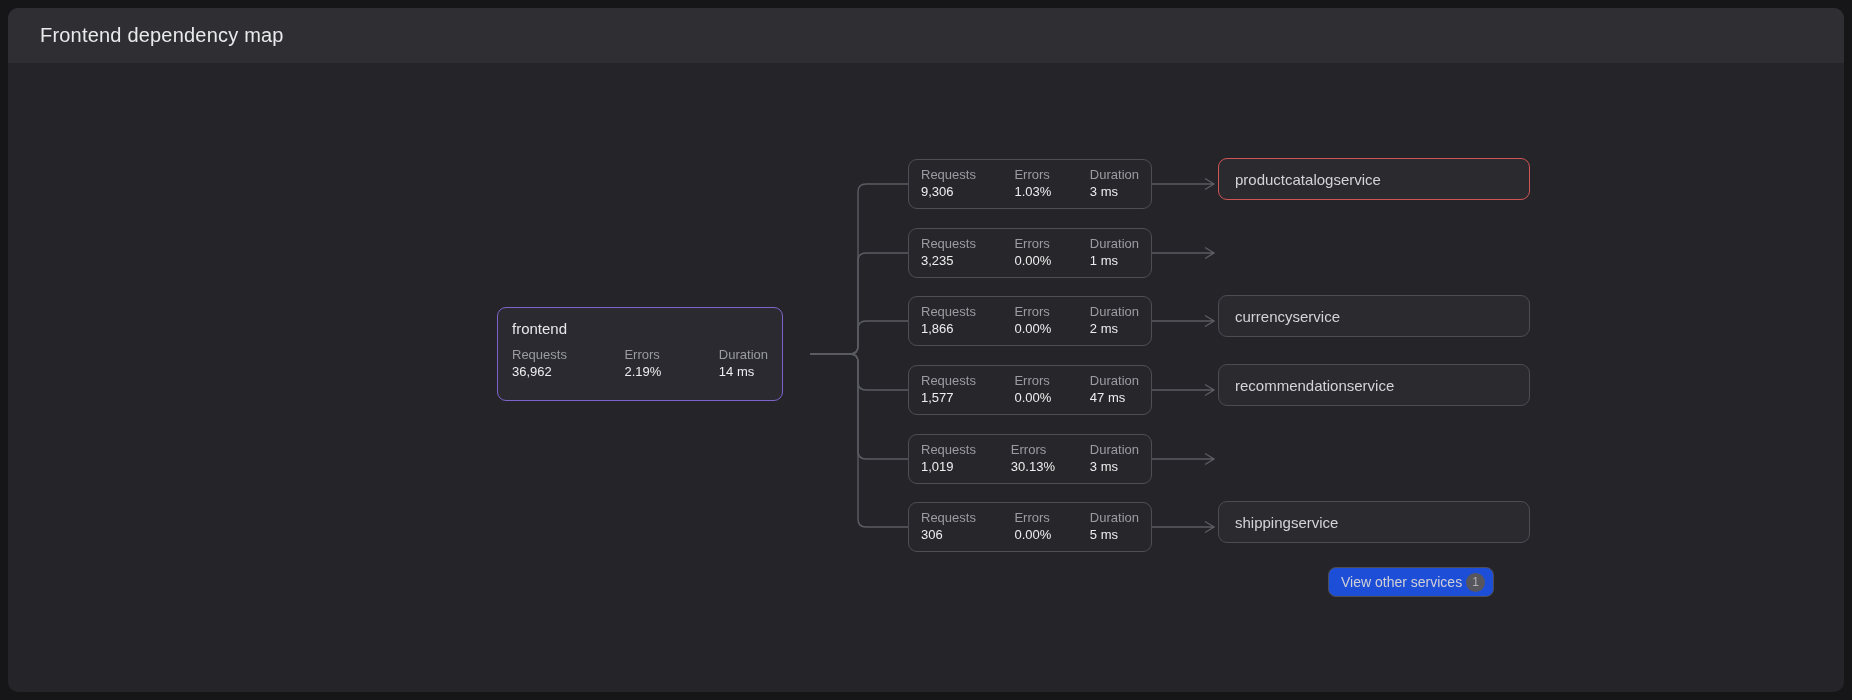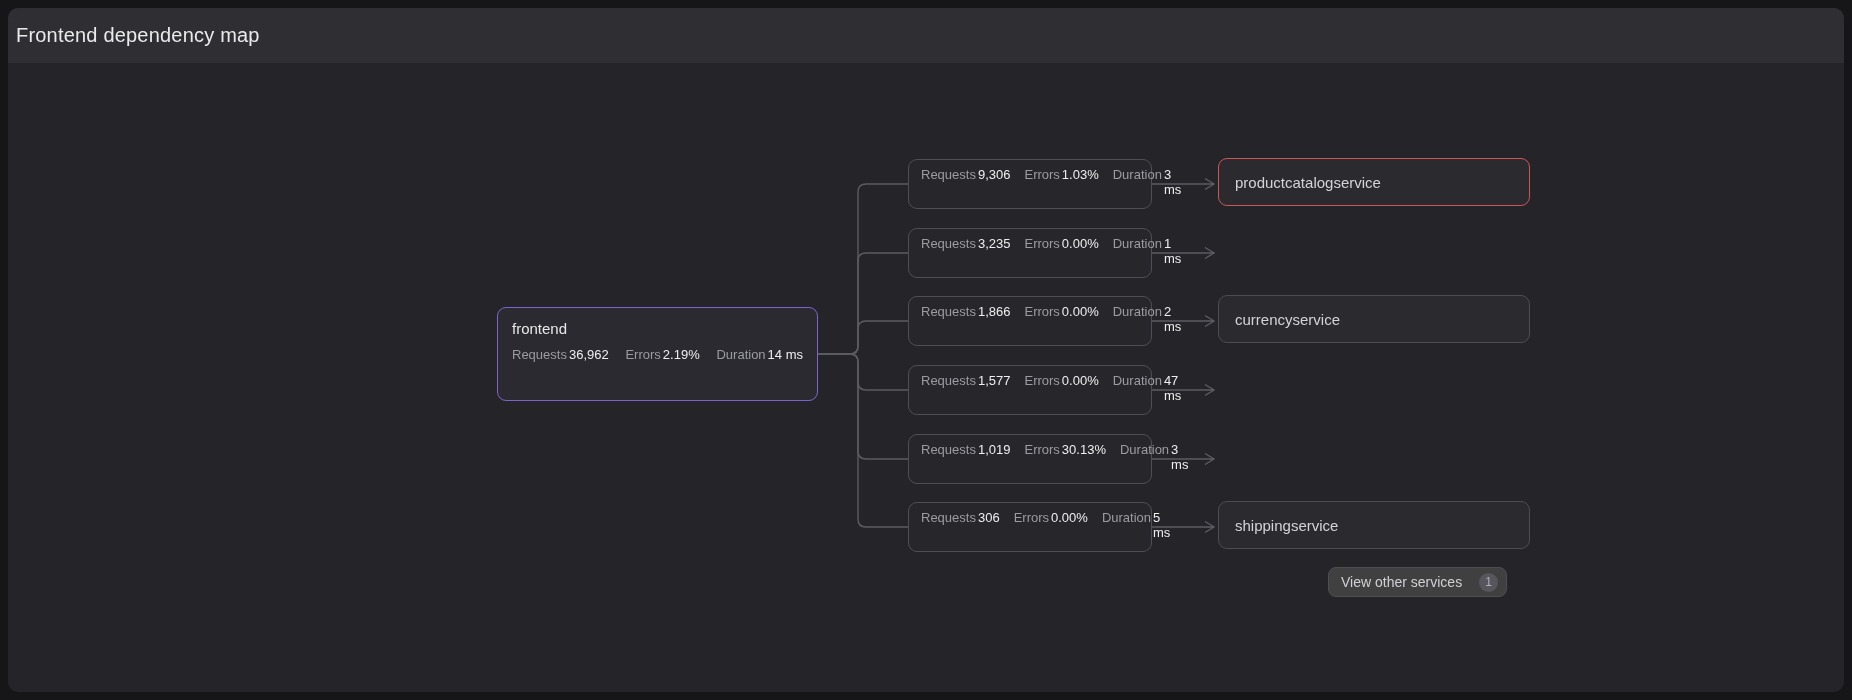--- a/index.html
+++ b/index.html
@@ -4,57 +4,57 @@
 <style>
   * { margin:0; padding:0; box-sizing:border-box; }
   html,body { width:1852px; height:700px; background:#161619; font-family:"Liberation Sans", sans-serif; }
   .stage { position:relative; width:1852px; height:700px; background:#161619; overflow:hidden; }
   .panel {
     position:absolute; left:8px; top:8px; width:1836px; height:684px;
     background:#252529; border-radius:10px; overflow:hidden;
   }
   .panel-header {
     position:absolute; left:0; top:0; width:100%; height:55px;
-    background:#2f2f33; display:flex; align-items:center; padding:0 8px;
+    background:#2f2f33; display:flex; align-items:center; padding:0 32px;
   }
   .panel-title { font-size:20px; font-weight:500; color:#e9eaeb; letter-spacing:0.2px; }
   .map-area { position:absolute; left:0; top:0; width:1836px; height:684px; }
   svg.connectors { position:absolute; left:0; top:0; pointer-events:none; }
 
   .node {
     position:absolute; background:#2a2a2f; border:1px solid #4c4c53; border-radius:9px;
   }
   .source-node {
-    left:489px; top:299px; width:321px; height:94px;
+    left:489px; top:299px; width:286px; height:94px;
     background:#2a2a30; border:1px solid #7d64cc; padding:12px 14px 10px 14px;
   }
   .source-node .node-title { font-size:15px; color:#e8e8ea; margin-bottom:10px; }
   .stats-row { display:flex; justify-content:space-between; }
-  .stat-col { display:flex; flex-direction:row; gap:2px; }
+  .stat-col { display:flex; flex-direction:column; gap:2px; }
   .stat-label { font-size:13px; color:#9b9ba2; }
   .stat-value { font-size:13px; color:#eeeef0; font-weight:500; }
 
   .edge-box {
     position:absolute; left:900px; width:244px; height:50px;
     background:#27272b; border:1px solid #4e4e55; border-radius:9px;
     padding:7px 12px 8px 12px;
   }
   .edge-box .stats-row { gap:14px; }
 
   .service-node {
-    position:absolute; left:1210px; width:312px; height:48px;
+    position:absolute; left:1210px; width:312px; height:42px;
     display:flex; align-items:center; padding:0 16px;
   }
   .service-node.red { border-color:#ce5456; }
   .service-name { font-size:15px; color:#d4d4d8; }
 
   .other-services-btn {
     position:absolute; left:1320px; top:559px; height:30px;
-    display:inline-flex; align-items:center; gap:17px;
-    background:#404040; border:1px solid #4d4d54; border-radius:8px;
+    display:inline-flex; align-items:center; gap:4px;
+    background:#1d4ed8; border:1px solid #4d4d54; border-radius:8px;
     padding:0 8px 0 12px; cursor:pointer;
   }
   .other-services-btn .btn-label { font-size:14px; color:#d0d0d5; white-space:nowrap; }
   .count-badge {
     display:inline-flex; align-items:center; justify-content:center;
     width:19px; height:19px; border-radius:50%;
     background:#56565c; color:#b0b1b6; font-size:12px; font-weight:500;
   }
 </style>
 </head>
@@ -168,20 +168,23 @@
           <div class="stat-col">
             <span class="stat-label">Errors</span>
             <span class="stat-value">0.00%</span>
           </div>
           <div class="stat-col">
             <span class="stat-label">Duration</span>
             <span class="stat-value">47 ms</span>
           </div>
         </div>
       </div>
+      <div class="node service-node" style="top:356px">
+        <span class="service-name">recommendationservice</span>
+      </div>
 
       <div class="node edge-box" style="top:426px">
         <div class="stats-row">
           <div class="stat-col">
             <span class="stat-label">Requests</span>
             <span class="stat-value">1,019</span>
           </div>
           <div class="stat-col">
             <span class="stat-label">Errors</span>
             <span class="stat-value">30.13%</span>

